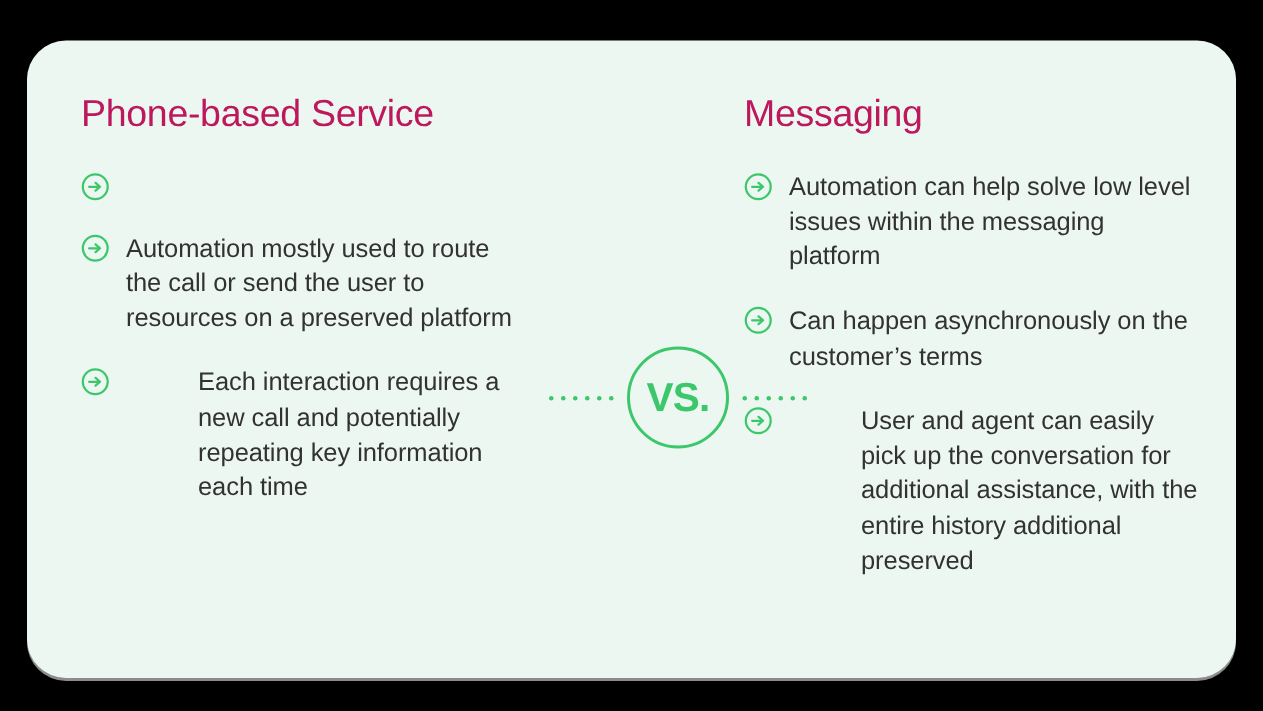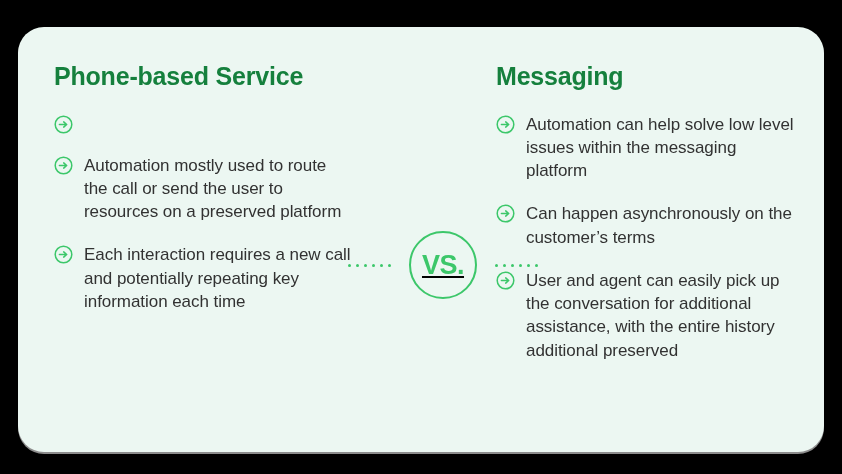--- a/index.html
+++ b/index.html
@@ -34,38 +34,38 @@
     left: 0; top: 0;
     width: 100%; height: 100%;
   }
   .col {
     position: absolute;
     top: 36px;
   }
   .col-left  { left: 36px;  width: 300px; }
   .col-right { left: 478px; width: 305px; }
   .col-title {
-    color: #15803d;
+    color: #be185d;
     font-size: 25px;
-    font-weight: bold;
+    font-weight: normal;
     letter-spacing: -0.2px;
     margin: 0 0 22px 0;
     line-height: 1.1;
   }
   .bullets {
     list-style: none;
     margin: 0;
     padding: 0;
   }
   .bullet {
     display: flex;
     align-items: flex-start;
     margin-bottom: 20px;
   }
-  .bullet:last-child { margin-bottom: 0; }
+  .bullet:last-child { margin-bottom: 0; gap: 48px; }
   .bullet-icon {
     flex: 0 0 auto;
     width: 19px;
     height: 19px;
     margin-top: 2px;
     margin-right: 11px;
   }
   .bullet-icon svg { display: block; }
   .bullet-text {
     color: #323232;
@@ -74,22 +74,21 @@
     letter-spacing: -0.05px;
   }
   .vs-wrap {
     position: absolute;
     left: 330px;
     top: 203px;
     width: 190px;
     height: 70px;
     display: flex;
     align-items: center;
-    justify-content: space-between;
-    text-decoration: underline;
+    justify-content: flex-end;
   }
   .vs-dots {
     display: flex;
     align-items: center;
     gap: 5px;
   }
   .vs-dot {
     width: 3px;
     height: 3px;
     border-radius: 50%;

